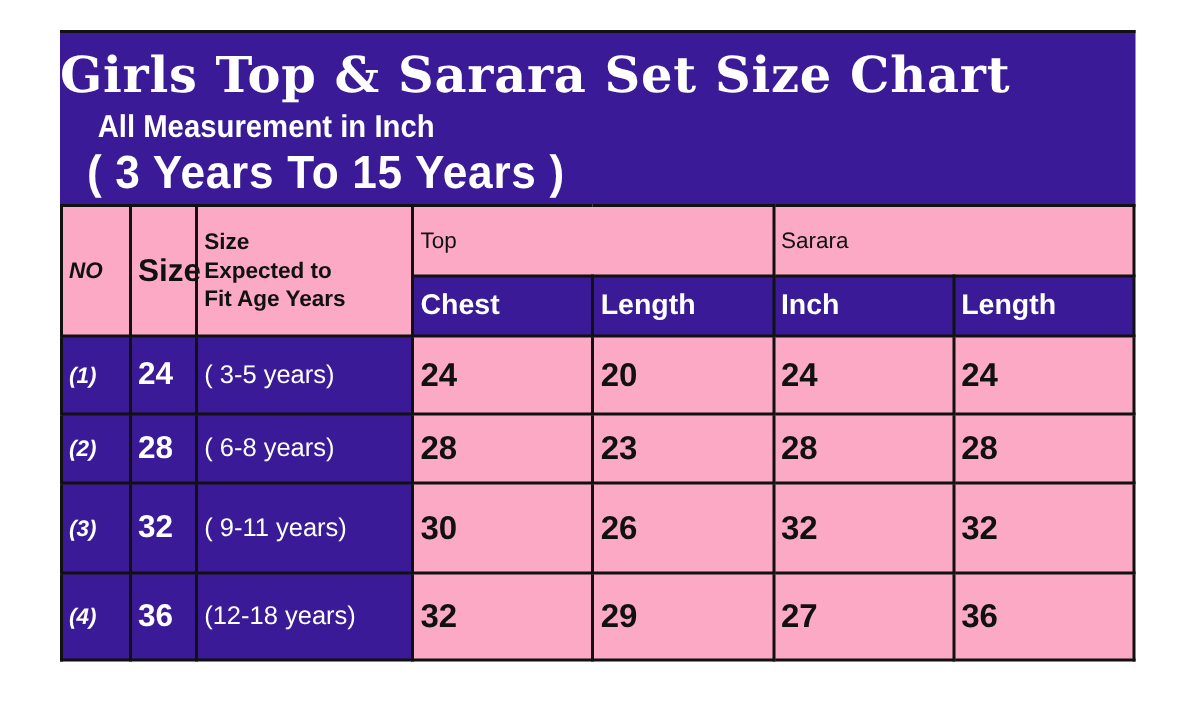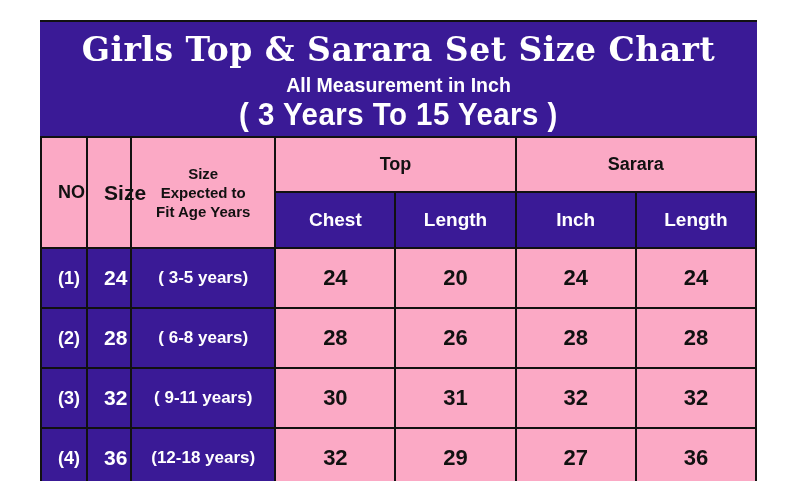--- a/index.html
+++ b/index.html
@@ -22,21 +22,21 @@
     height: 429px;
   }
 
   
   #banner {
     width: 717px;
     height: 116px;
     background: #3a1a96;
     border-top: 2px solid #111111;
     box-sizing: border-box;
-    text-align: center;
+    text-align: left;
     position: relative;
     overflow: hidden;
   }
   #banner-title {
     color: #ffffff;
     font-family: "DejaVu Serif", "Liberation Serif", serif;
     font-weight: bold;
     font-size: 33px;
     line-height: 44px;
     letter-spacing: 0.5px;
@@ -66,58 +66,58 @@
 
   
   table {
     border-collapse: collapse;
     width: 717px;
     table-layout: fixed;
     border: 2px solid #111111;
   }
   td {
     border: 2px solid #111111;
-    text-align: center;
     vertical-align: middle;
-    padding: 16px;
+    padding: 4px;
   }
 
   .pink   { background: #fba9c5; color: #111111; }
   .purple { background: #3a1a96; color: #ffffff; }
 
   .hdr-small {
     font-size: 15px;
     font-weight: bold;
     line-height: 19px;
     font-family: "Liberation Sans", sans-serif;
   }
   .hdr-group {
-    font-size: 18px;
-    font-weight: bold;
+    font-size: 15px;
+    font-weight: normal;
     font-family: "Liberation Sans", sans-serif;
   }
   .hdr-sub {
     font-size: 19px;
     font-weight: bold;
     font-family: "Liberation Sans", sans-serif;
     margin-left: 28px;
   }
   .cell-no {
-    font-size: 18px;
-    font-weight: bold;
-    font-family: "Liberation Sans", sans-serif;
+    font-size: 15px;
+    font-weight: bold;
+    font-family: "Liberation Sans", sans-serif;
+    font-style: italic;
   }
   .cell-size {
     font-size: 21px;
     font-weight: bold;
     font-family: "Liberation Sans", sans-serif;
   }
   .cell-age {
     font-size: 17px;
-    font-weight: bold;
+    font-weight: normal;
     font-family: "Liberation Sans", sans-serif;
     white-space: nowrap;
   }
   .cell-val {
     font-size: 22px;
     font-weight: bold;
     font-family: "Liberation Sans", sans-serif;
   }
 
   .col-no   { width: 46px; }
@@ -179,30 +179,30 @@
         <td class="pink cell-val">24</td>
         <td class="pink cell-val">20</td>
         <td class="pink cell-val">24</td>
         <td class="pink cell-val">24</td>
       </tr>
       <tr class="rh-r2">
         <td class="purple cell-no">(2)</td>
         <td class="purple cell-size">28</td>
         <td class="purple cell-age">( 6-8 years)</td>
         <td class="pink cell-val">28</td>
-        <td class="pink cell-val">26</td>
+        <td class="pink cell-val">23</td>
         <td class="pink cell-val">28</td>
         <td class="pink cell-val">28</td>
       </tr>
       <tr class="rh-r3">
         <td class="purple cell-no">(3)</td>
         <td class="purple cell-size">32</td>
         <td class="purple cell-age">( 9-11 years)</td>
         <td class="pink cell-val">30</td>
-        <td class="pink cell-val">31</td>
+        <td class="pink cell-val">26</td>
         <td class="pink cell-val">32</td>
         <td class="pink cell-val">32</td>
       </tr>
       <tr class="rh-r4">
         <td class="purple cell-no">(4)</td>
         <td class="purple cell-size">36</td>
         <td class="purple cell-age">(12-18 years)</td>
         <td class="pink cell-val">32</td>
         <td class="pink cell-val">29</td>
         <td class="pink cell-val">27</td>

